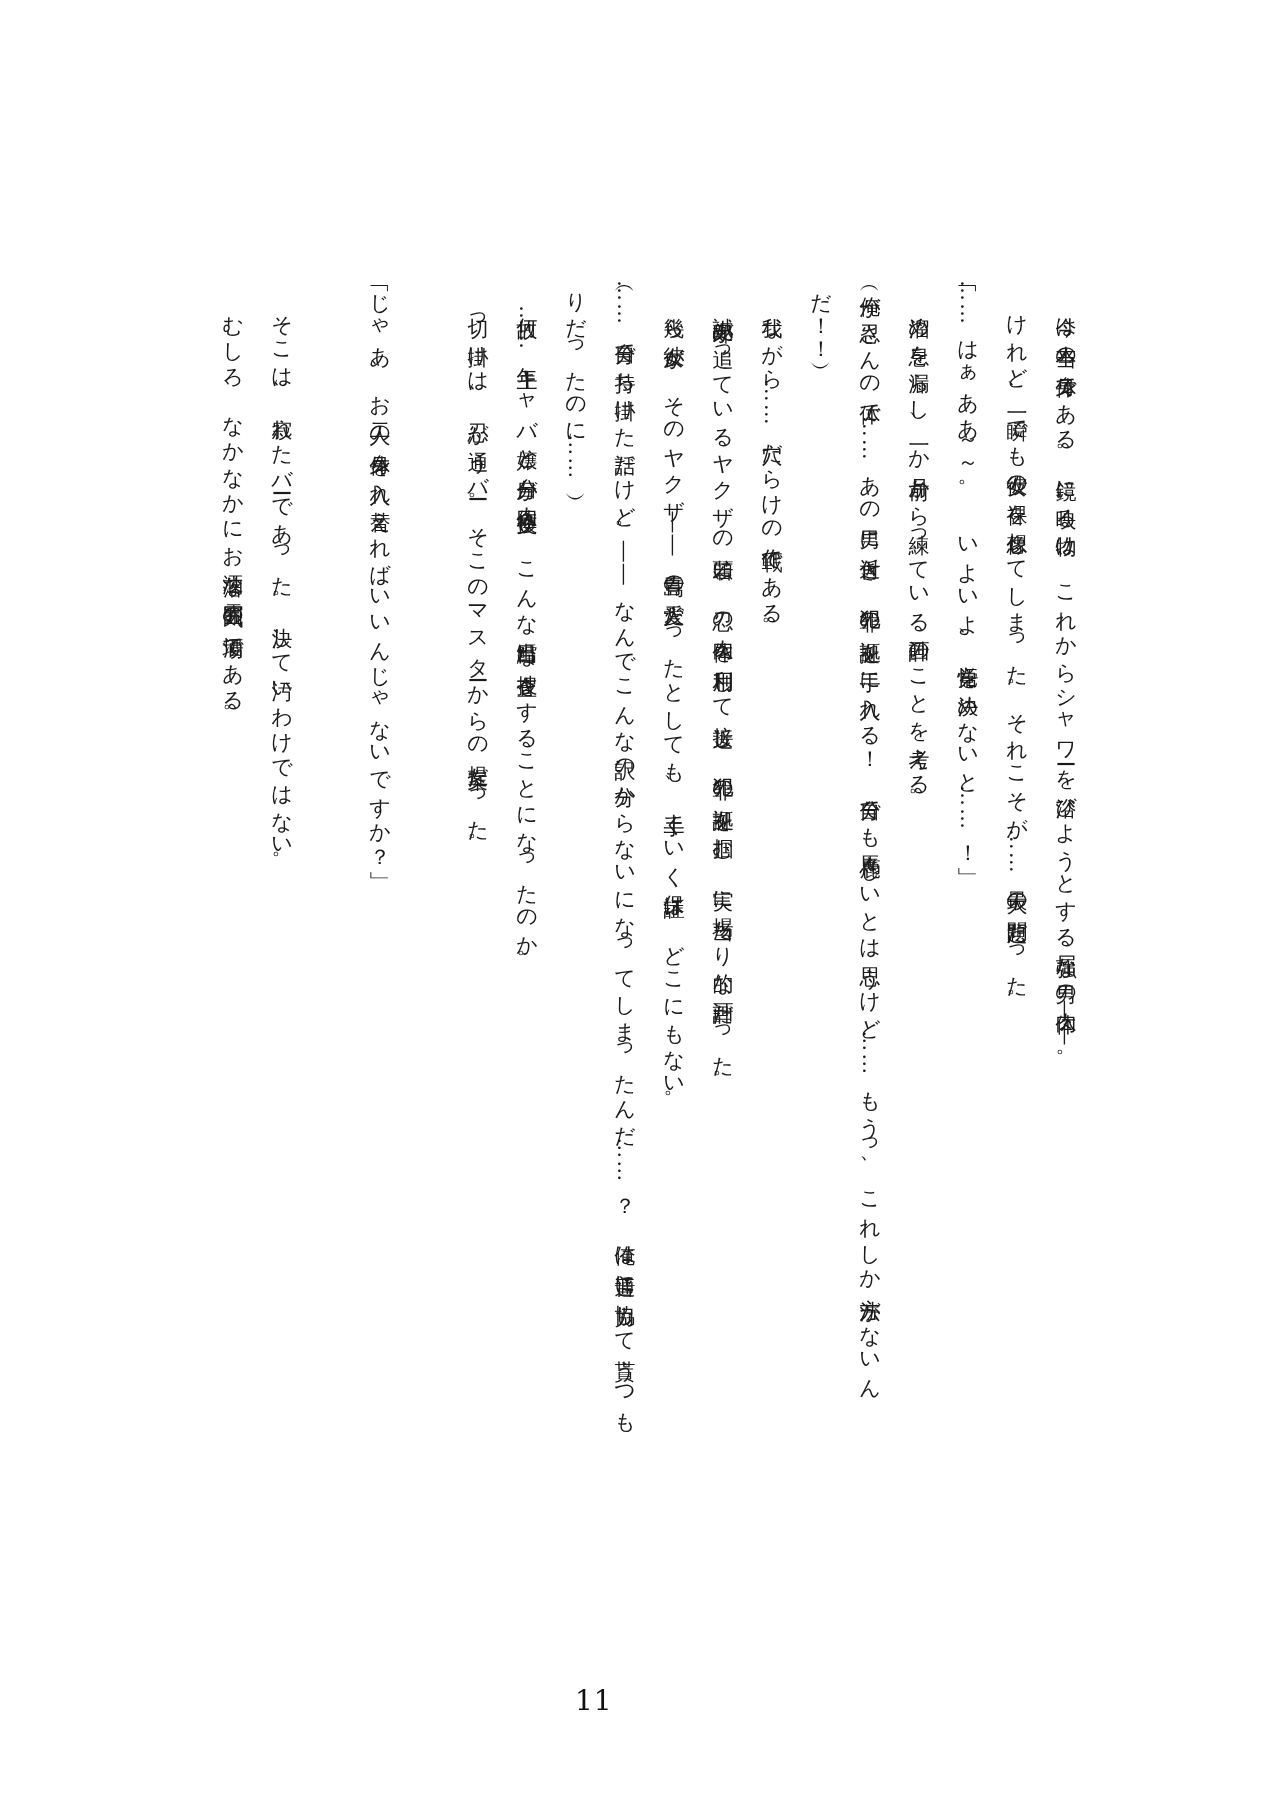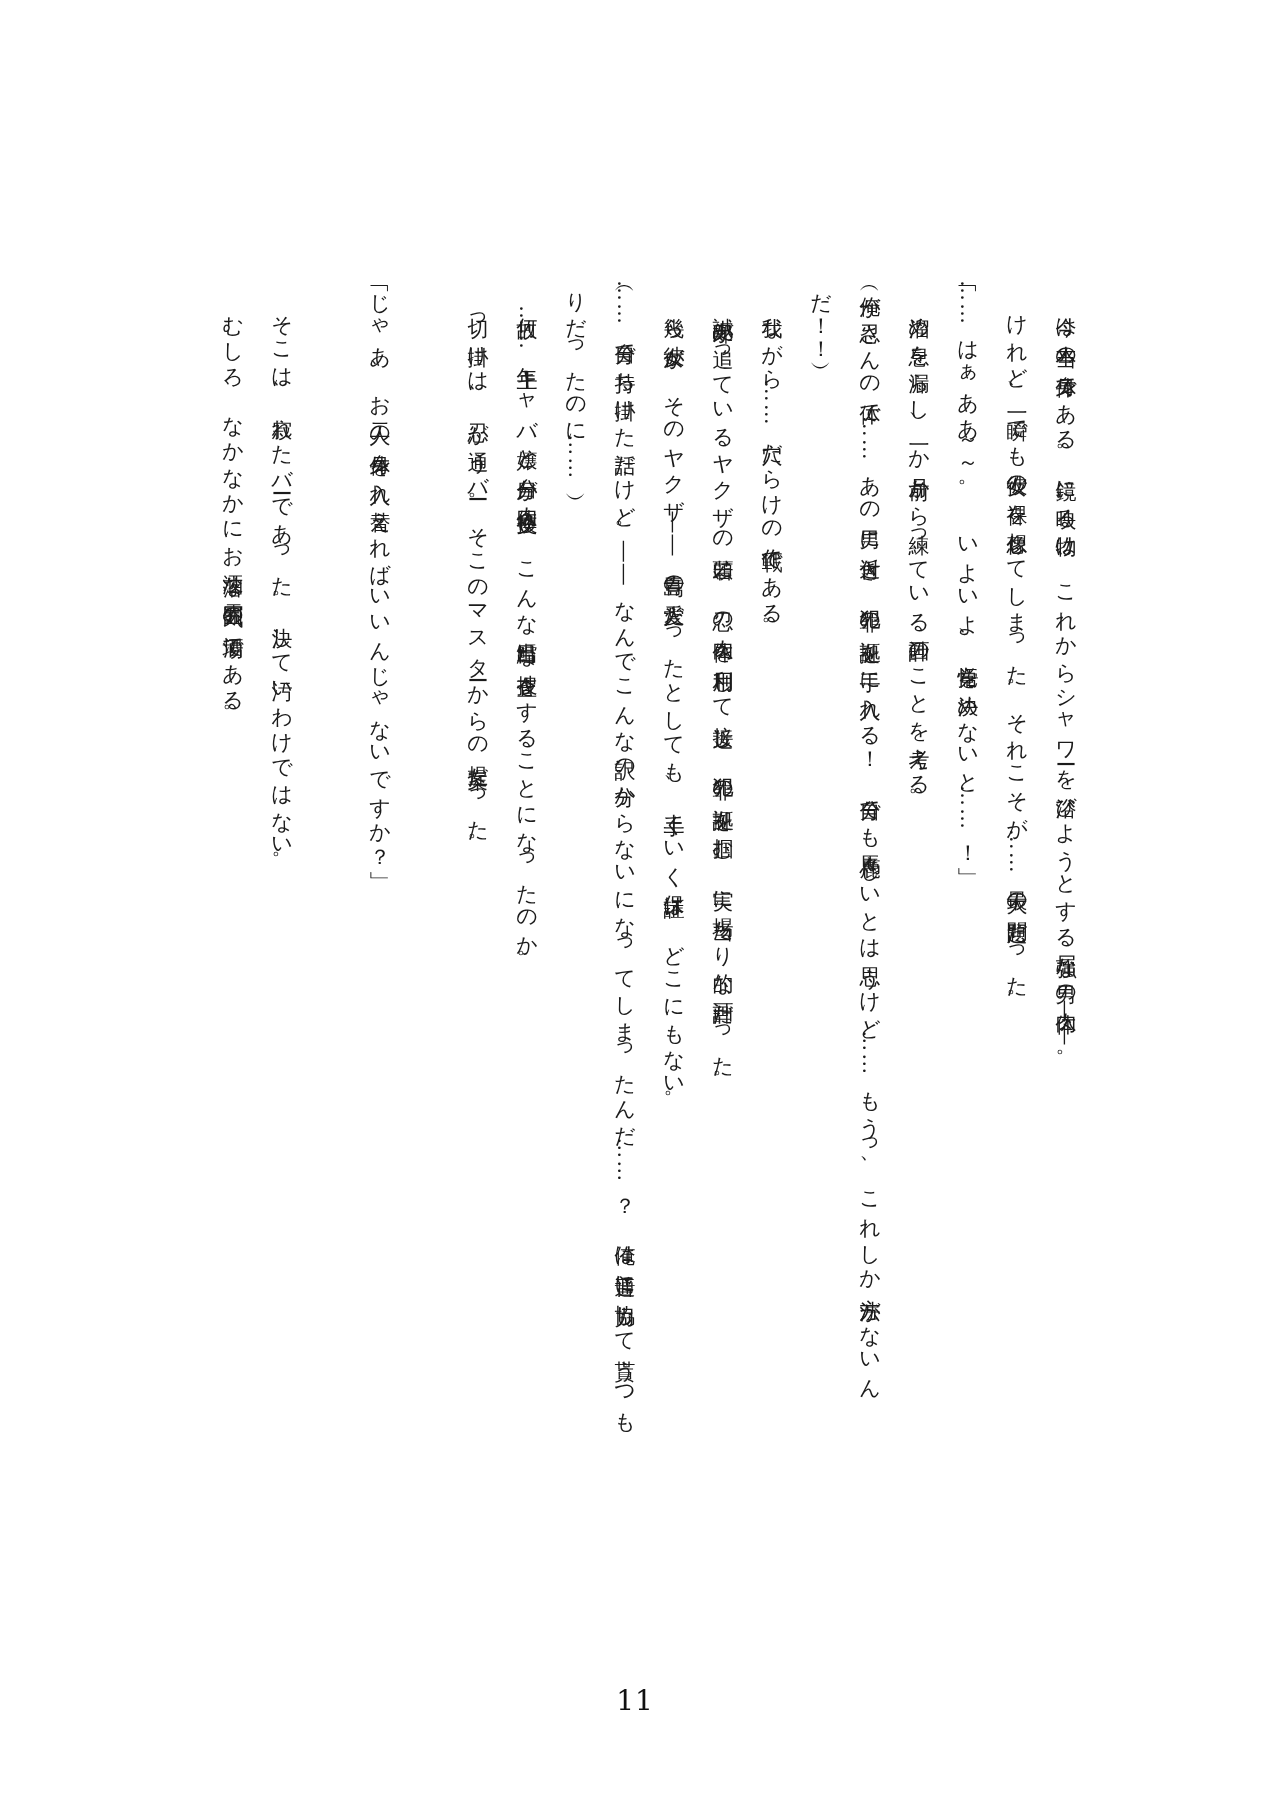--- a/index.html
+++ b/index.html
@@ -40,21 +40,20 @@
     margin-right: 49px;
   }
   .text-block p.space-after {
     margin-left: 49px;
   }
   .page-number {
     position: absolute;
     top: 1684px;
     left: 575px;
     width: 120px;
-    text-align: center;
     font-size: 28px;
     letter-spacing: 1px;
     color: #111111;
   }
 </style>
 </head>
 <body>
 
 <div class="page">
   <div class="text-block">

